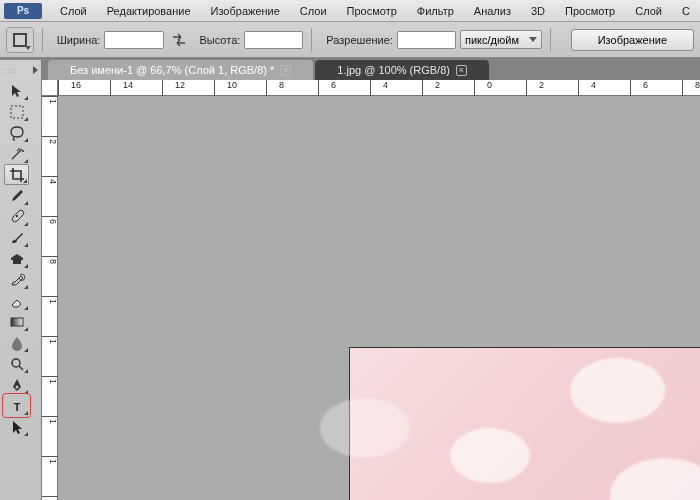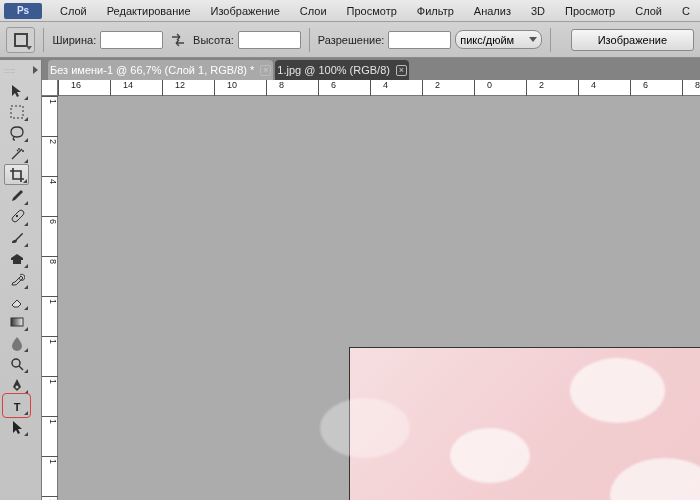--- a/index.html
+++ b/index.html
@@ -8,31 +8,31 @@
 .menubar { background: linear-gradient(#eaeaea,#d8d8d8); height: 22px; display: flex; align-items: center; padding: 0 4px; border-bottom: 1px solid #9e9e9e; }
 .ps-logo { width: 38px; height: 16px; background: #3b5a8f; color: #d6e4ff; font-weight: bold; font-size: 10px; display: flex; align-items: center; justify-content: center; border-radius: 2px; margin-right: 8px; }
 .menu-item { padding: 0 10px; color: #1a1a1a; cursor: default; }
 .menu-item.cut { padding: 0 4px 0 10px; }
 
 .toolbar { background: linear-gradient(#d3d3d3,#c5c5c5); height: 36px; display: flex; align-items: center; padding: 0 6px; border-bottom: 1px solid #8a8a8a; gap: 4px; }
 .tool-preset { width: 30px; height: 26px; background: #d0d0d0; border: 1px solid #9a9a9a; border-radius: 3px; display: flex; align-items: center; justify-content: center; position: relative; }
 .crop-icon { width: 14px; height: 14px; border: 2px solid #444; position: relative; }
 .crop-icon::before, .crop-icon::after { content:''; position:absolute; background:#444; }
 .tool-preset .chev { position:absolute; right:2px; bottom:2px; width:0; height:0; border-left:3px solid transparent; border-right:3px solid transparent; border-top:4px solid #555; }
-.field-label { color: #222; }
+.field-label { color: #222; margin-left: 6px; }
 .field-input { width: 64px; height: 18px; background: #fff; border: 1px solid #8a8a8a; border-radius: 2px; }
 .swap-icon { width: 16px; height: 14px; margin: 0 3px; position:relative; }
 .swap-icon svg { width:16px; height:14px; }
 .sep { width: 1px; height: 24px; background: #9a9a9a; margin: 0 4px; }
-.units-select { width: 88px; height: 19px; background: linear-gradient(#f3f3f3,#dcdcdc); border:1px solid #8a8a8a; border-radius:8px; display:flex; align-items:center; padding:0 4px; justify-content:space-between; }
+.units-select { width: 88px; height: 19px; background: linear-gradient(#f3f3f3,#dcdcdc); border:1px solid #8a8a8a; border-radius:2px; display:flex; align-items:center; padding:0 4px; justify-content:space-between; }
 .units-select .chev { width:0;height:0;border-left:4px solid transparent;border-right:4px solid transparent;border-top:5px solid #555; }
 .big-btn { height: 22px; padding: 0 26px; background: linear-gradient(#f6f6f6,#dcdcdc); border:1px solid #8a8a8a; border-radius:3px; display:flex; align-items:center; margin-left: 12px; }
 
 .tabs-row { background: #838383; height: 22px; display:flex; align-items:flex-end; padding-left: 48px; }
-.doc-tab { height: 20px; display:flex; align-items:center; padding: 0 2px; color: #e4e4e4; border-top-left-radius:4px; border-top-right-radius:4px; margin-right: 2px; gap:6px; }
+.doc-tab { height: 20px; display:flex; align-items:center; padding: 0 22px; color: #e4e4e4; border-top-left-radius:4px; border-top-right-radius:4px; margin-right: 2px; gap:6px; }
 .doc-tab.active { background: #a9a9a9; color: #fff; }
 .doc-tab.inactive { background: #404040; }
 .tab-close { width:11px; height:11px; border:1px solid #bbb; color:#ccc; font-size:9px; line-height:9px; text-align:center; border-radius:2px; }
 .ruler-h { position:absolute; top:80px; left:58px; right:0; height:16px; background: #fff; border-bottom:1px solid #777; display:flex; }
 .ruler-v { position:absolute; top:96px; left:42px; width:16px; bottom:0; background: #fff; border-right:1px solid #777; }
 .ruler-corner { position:absolute; top:80px; left:42px; width:16px; height:16px; background:#fff; border-right:1px solid #777; border-bottom:1px solid #777; }
 .ruler-h .tick { position:absolute; top:0; height:16px; border-left:1px solid #555; font-size:9px; padding-left:12px; color:#222; }
 .ruler-v .tick { position:absolute; left:0; width:16px; border-top:1px solid #555; font-size:9px; color:#222; writing-mode: vertical-rl; padding-top:2px; }
 
 .canvas-area { position:absolute; top:96px; left:58px; right:0; bottom:0; background:#acacac; overflow:hidden; }

